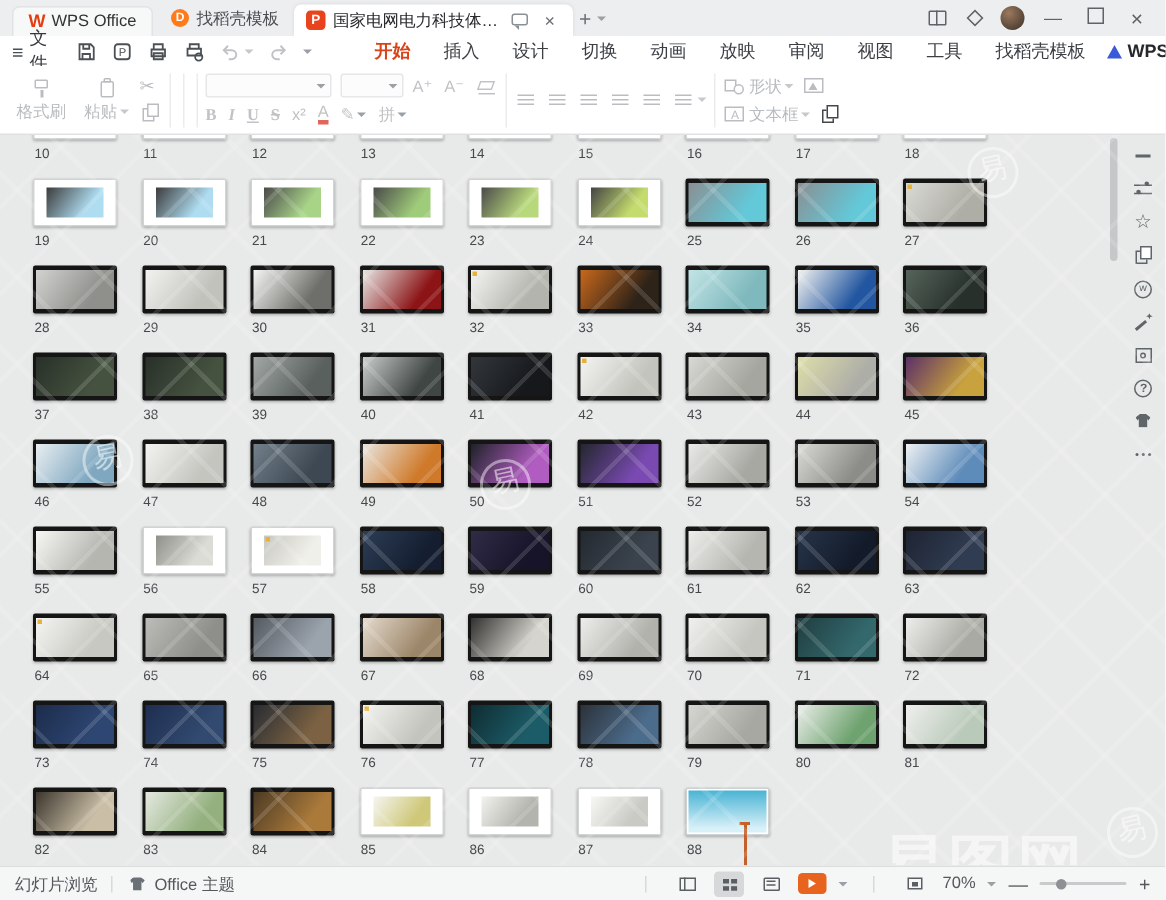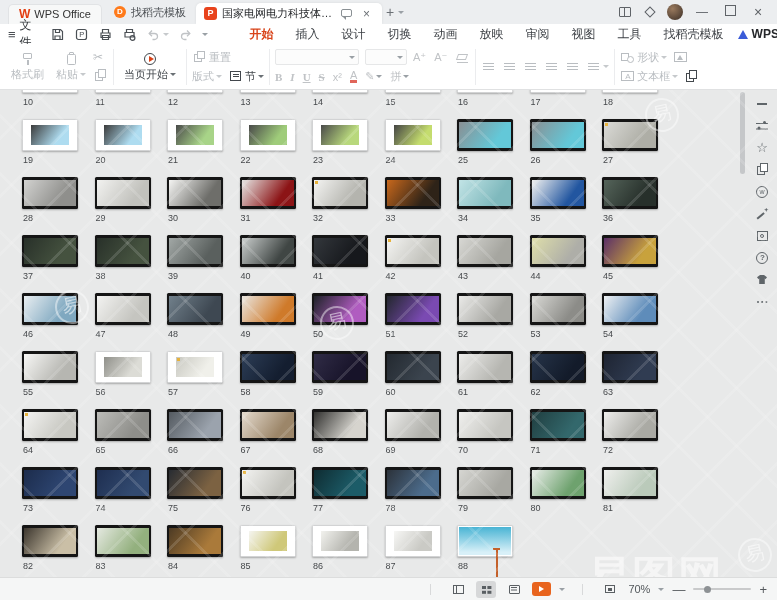--- a/index.html
+++ b/index.html
@@ -265,47 +265,21 @@
       <span class="lbl">
           <span>粘贴</span>
           <span class="caret"></span>
         </span>
     </div>
     <div class="stackcol dis">
       <span style="font-size:12px">✂</span>
       <span class="ik ik-copy"></span>
     </div>
     <div class="vsep"></div>
-    <div class="bigbtn en">
-      <span class="ik ik-playc"></span>
-      <span class="lbl">
-          <span>当页开始</span>
-          <span class="caret"></span>
-        </span>
-    </div>
     <div class="vsep"></div>
-    <div class="stackcol">
-      <div class="srow dis">
-        <span class="minibtn">
-          <span class="ik ik-reset"></span>
-          <span>重置</span>
-        </span>
-      </div>
-      <div class="srow">
-        <span class="minibtn dis">
-          <span>版式</span>
-            <span class="caret"></span>
-        </span>
-        <span class="minibtn en">
-          <span class="ik ik-section"></span>
-          <span>节</span>
-            <span class="caret"></span>
-        </span>
-      </div>
-    </div>
     <div class="vsep"></div>
     <div class="stackcol">
       <div class="srow">
         <span class="combo">
             <span class="caret"></span>
           </span>
         <span class="combo small">
             <span class="caret"></span>
           </span>
         <span class="fontglyphs">
@@ -865,20 +839,26 @@
       <div class="wm-lines"></div>
       <span class="wm-seal" style="left:55px;top:200px">易</span>
       <span class="wm-seal" style="left:320px;top:216px">易</span>
       <span class="wm-seal" style="left:645px;top:8px">易</span>
       <span class="wm-seal" style="left:738px;top:448px">易</span>
       <span class="wm-brand">易图网</span>
     </div>
   </div>
 
   <div class="statusbar">
+    <div class="sleft">
+      <span>幻灯片浏览</span>
+      <span class="sdiv"></span>
+      <span class="ik ik-shirt" style="color:#6a7075;margin-right:4px"></span>
+      <span>Office 主题</span>
+    </div>
     <div class="sright">
       <span class="sdiv"></span>
       <span class="viewbtn">
           <span class="ik ik-normalv"></span>
         </span>
       <span class="viewbtn active">
           <span class="ik ik-sorterv"></span>
         </span>
       <span class="viewbtn">
           <span class="ik ik-readv"></span>

